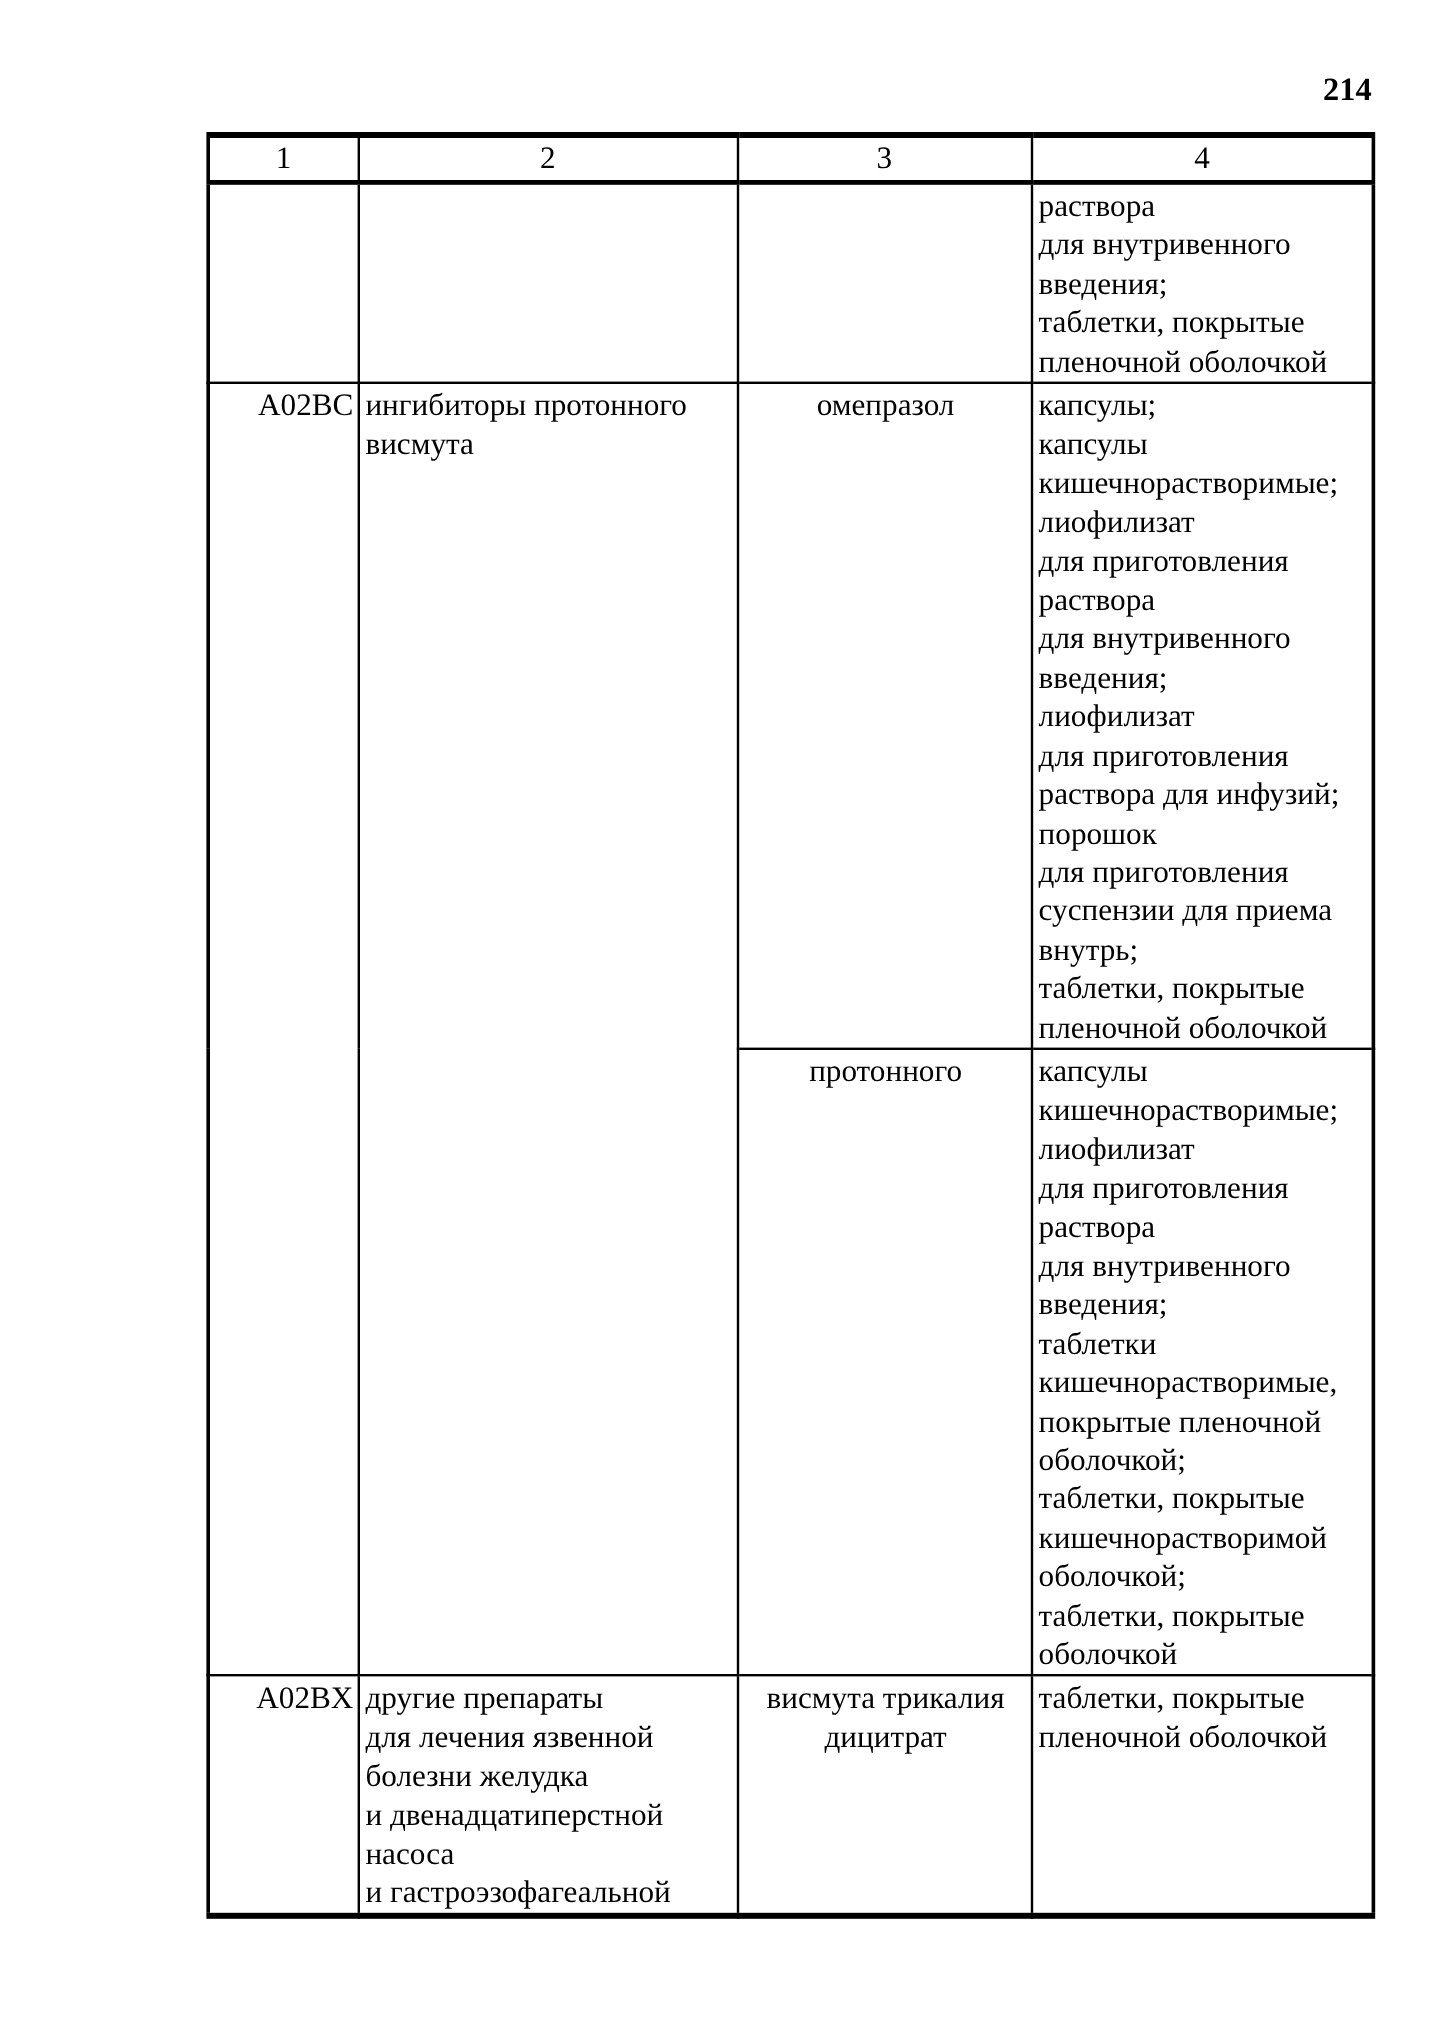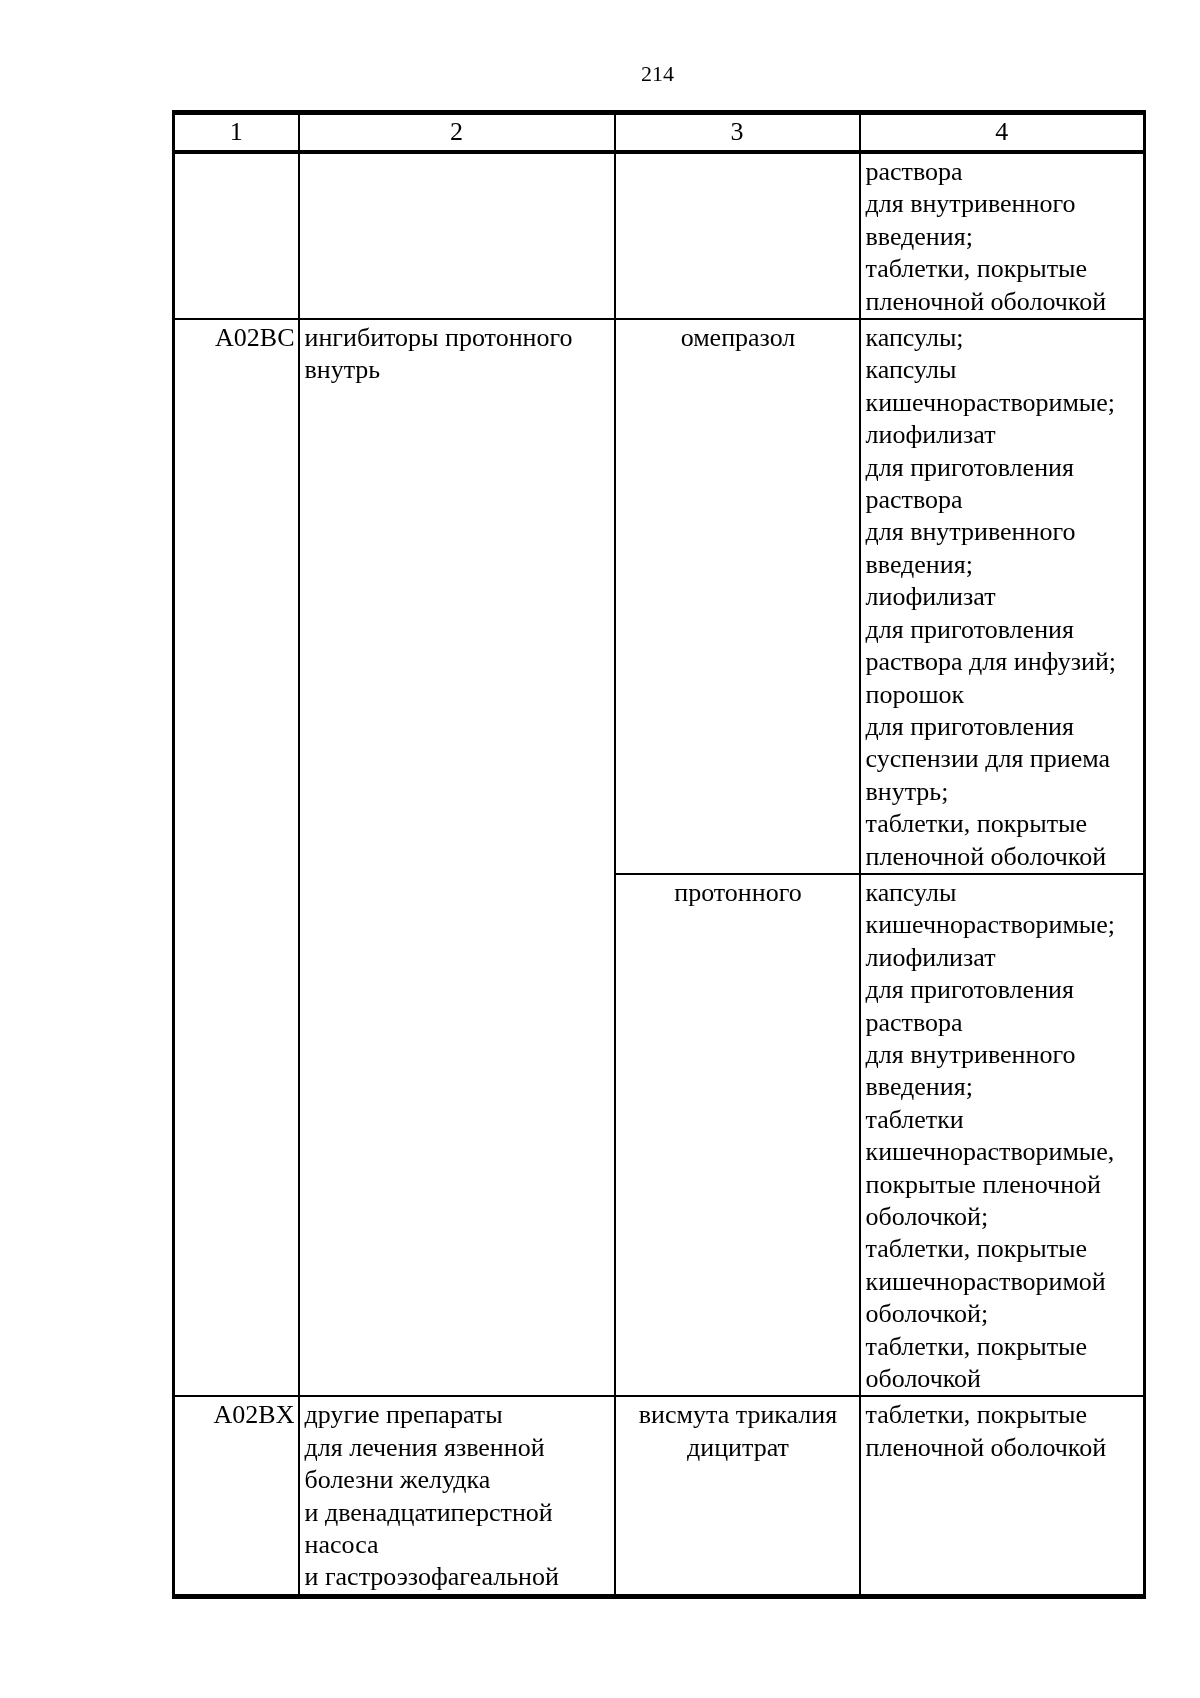--- a/index.html
+++ b/index.html
@@ -13,23 +13,24 @@
     height: 1698px;
     font-family: "Liberation Serif", "DejaVu Serif", serif;
     color: #000000;
     overflow: hidden;
   }
   .page-number {
     position: absolute;
     top: 62px;
     left: 172px;
     width: 971px;
-    text-align: center;
-    font-size: 22px;
+    text-align: right;
+    font-size: 27px;
     line-height: 24px;
+    font-weight: bold;
   }
   table.doc-table {
     position: absolute;
     top: 110px;
     left: 172px;
     width: 971px;
     table-layout: fixed;
     border-collapse: collapse;
     border: 3px solid #000;
     border-top-width: 5px;
@@ -87,21 +88,21 @@
       <td class="c-inn"></td>
       <td class="c-forms">раствора
 для внутривенного
 введения;
 таблетки, покрытые
 пленочной оболочкой</td>
     </tr>
     <tr style="height:551px">
       <td class="c-code" rowspan="2">A02BC</td>
       <td class="c-group" rowspan="2">ингибиторы протонного
-внутрь</td>
+висмута</td>
       <td class="c-inn">омепразол</td>
       <td class="c-forms">капсулы;
 капсулы
 кишечнорастворимые;
 лиофилизат
 для приготовления
 раствора
 для внутривенного
 введения;
 лиофилизат

